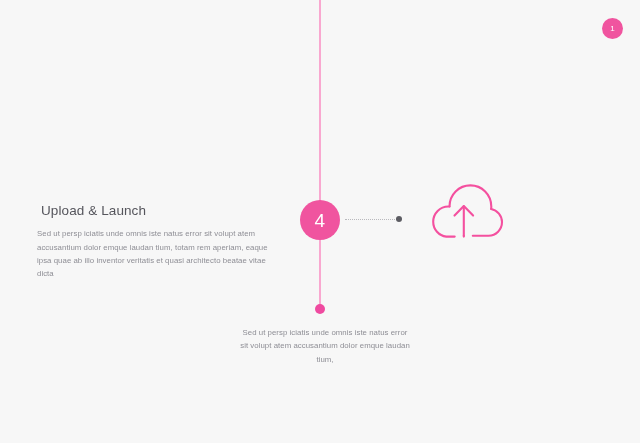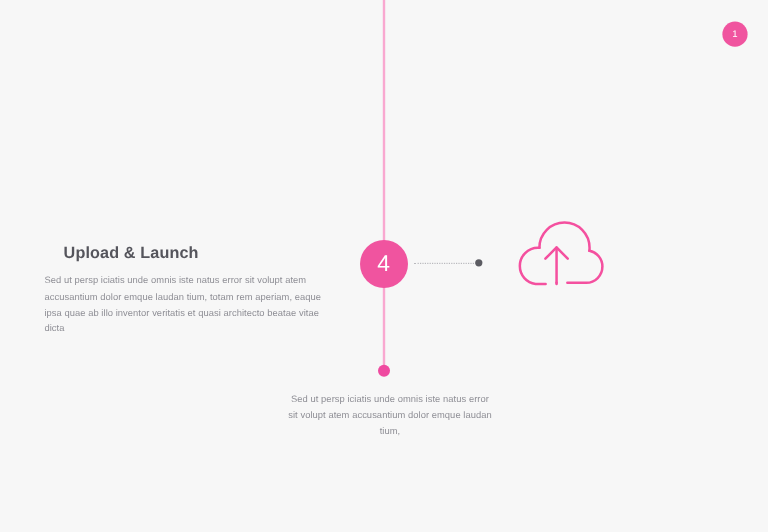--- a/index.html
+++ b/index.html
@@ -97,23 +97,23 @@
   
   .left-block {
     position: absolute;
     left: 37px;
     top: 203px;
     width: 232px;
   }
   .left-heading {
     color: #55555c;
     font-size: 13.5px;
-    font-weight: 700;
+    font-weight: 400;
     letter-spacing: 0.1px;
-    margin: 0 0 8px 16px;
+    margin: 0 0 8px 4px;
     line-height: 1.2;
   }
   .left-body {
     color: #8e8e95;
     font-size: 7.8px;
     line-height: 1.72;
     margin: 0;
     letter-spacing: 0.05px;
   }
 

